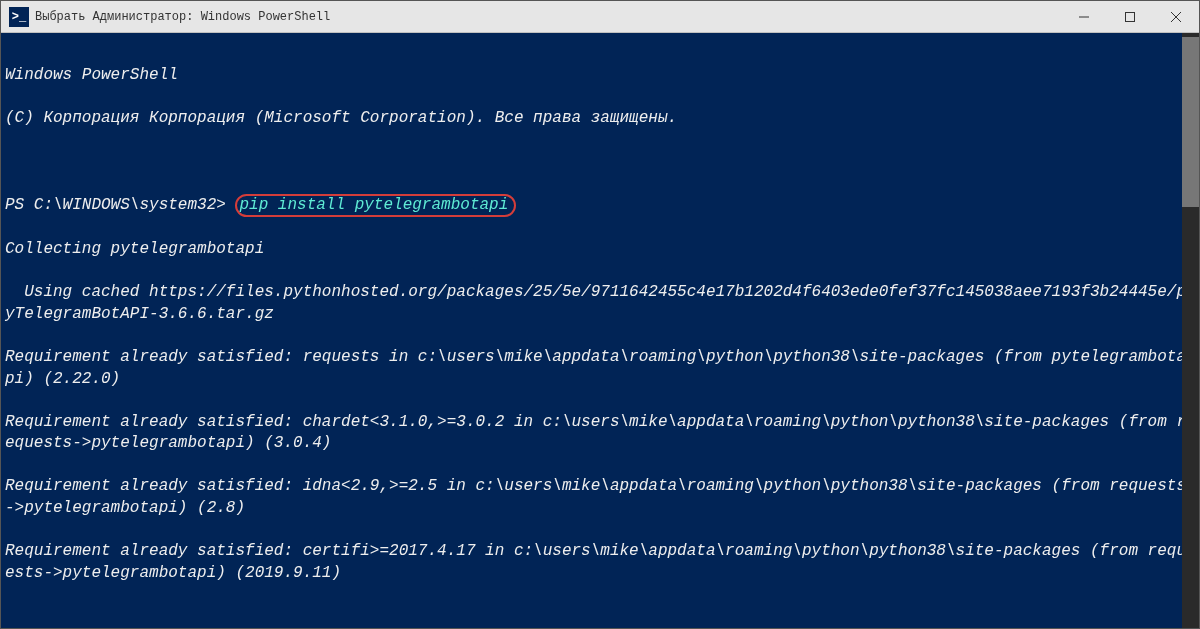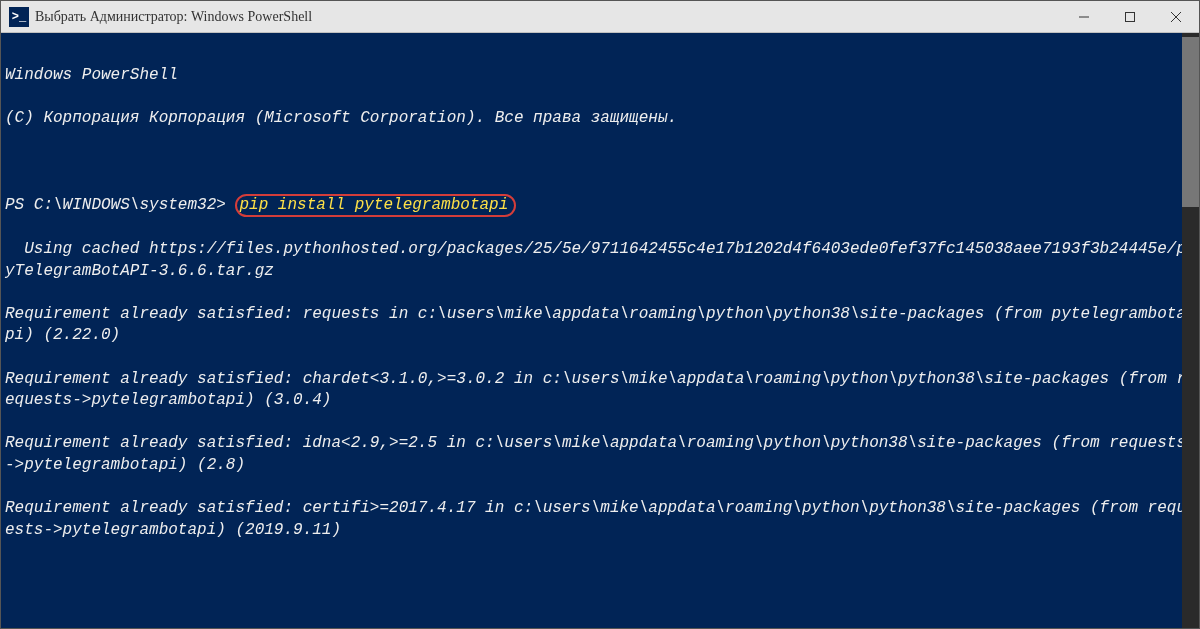--- a/index.html
+++ b/index.html
@@ -1,24 +1,24 @@
 <!DOCTYPE html>
 <html><head>
 <meta charset="utf-8">
 <style>
   * { margin: 0; padding: 0; box-sizing: border-box; }
   html, body { width: 1200px; height: 629px; overflow: hidden; font-family: Consolas, 'Courier New', monospace; }
   .window { width: 1200px; height: 629px; border: 1px solid #555; background: #012456; display: flex; flex-direction: column; }
   .titlebar { height: 32px; background: #e6e6e6; display: flex; align-items: center; border-bottom: 1px solid #c0c0c0; }
   .titlebar-icon { width: 20px; height: 20px; margin-left: 8px; margin-right: 6px; background: #012456; display:flex; align-items:center; justify-content:center; color:white; font-size:12px; font-weight:bold; }
-  .titlebar-title { flex: 1; font-family: Liberation Serif, serif; font-size: 14px; color: #333; }
+  .titlebar-title { flex: 1; font-family: Liberation Mono, monospace; font-size: 12px; color: #333; }
   .titlebar-btn { width: 46px; height: 32px; display:flex; align-items:center; justify-content:center; color:#333; font-family:'Segoe UI',sans-serif; font-size:14px; }
   .terminal { flex:1; background:#012456; color:#eeeeee; font-size:16px; line-height:1.35; padding:10px 4px 4px 4px; white-space:pre-wrap; word-break:break-all; overflow:hidden; position:relative;font-style:italic;}
   .line { display:block; }
-  .yellow { color:#fde047; }
+  .yellow { color:#5eead4; }
   .highlight { border:2px solid #d43d3a; border-radius:14px; padding:0 6px 0 2px; display:inline-block; line-height:1.2; }
   .scrollbar { position:absolute; right:0; top:0; bottom:0; width:17px; background:#2a2a2a; }
   .scroll-thumb { position:absolute; right:0; top:4px; width:17px; height:170px; background:#777; }
 </style>
 </head>
 <body>
 
 <div class="window">
 
   <div class="titlebar">
@@ -39,20 +39,21 @@
           <path d="M0 0 L10 10 M10 0 L0 10" stroke="#333" stroke-width="1"></path>
         </svg>
     </div>
   </div>
 
   <div class="terminal">
 <span class="line">Windows PowerShell</span>
 <span class="line">(C) Корпорация Корпорация (Microsoft Corporation). Все права защищены.</span>
 <span class="line"> </span>
 <span class="line"><span>PS C:\WINDOWS\system32&gt; </span><span class="highlight"><span class="yellow">pip install pytelegrambotapi</span></span></span>
+<span class="line">Collecting pytelegrambotapi</span>
 <span class="line">  Using cached https://files.pythonhosted.org/packages/25/5e/9711642455c4e17b1202d4f6403ede0fef37fc145038aee7193f3b24445e/pyTelegramBotAPI-3.6.6.tar.gz</span>
 <span class="line">Requirement already satisfied: requests in c:\users\mike\appdata\roaming\python\python38\site-packages (from pytelegrambotapi) (2.22.0)</span>
 <span class="line">Requirement already satisfied: chardet&lt;3.1.0,&gt;=3.0.2 in c:\users\mike\appdata\roaming\python\python38\site-packages (from requests-&gt;pytelegrambotapi) (3.0.4)</span>
 <span class="line">Requirement already satisfied: idna&lt;2.9,&gt;=2.5 in c:\users\mike\appdata\roaming\python\python38\site-packages (from requests-&gt;pytelegrambotapi) (2.8)</span>
 <span class="line">Requirement already satisfied: certifi&gt;=2017.4.17 in c:\users\mike\appdata\roaming\python\python38\site-packages (from requests-&gt;pytelegrambotapi) (2019.9.11)</span>
 
 
 
 
 

